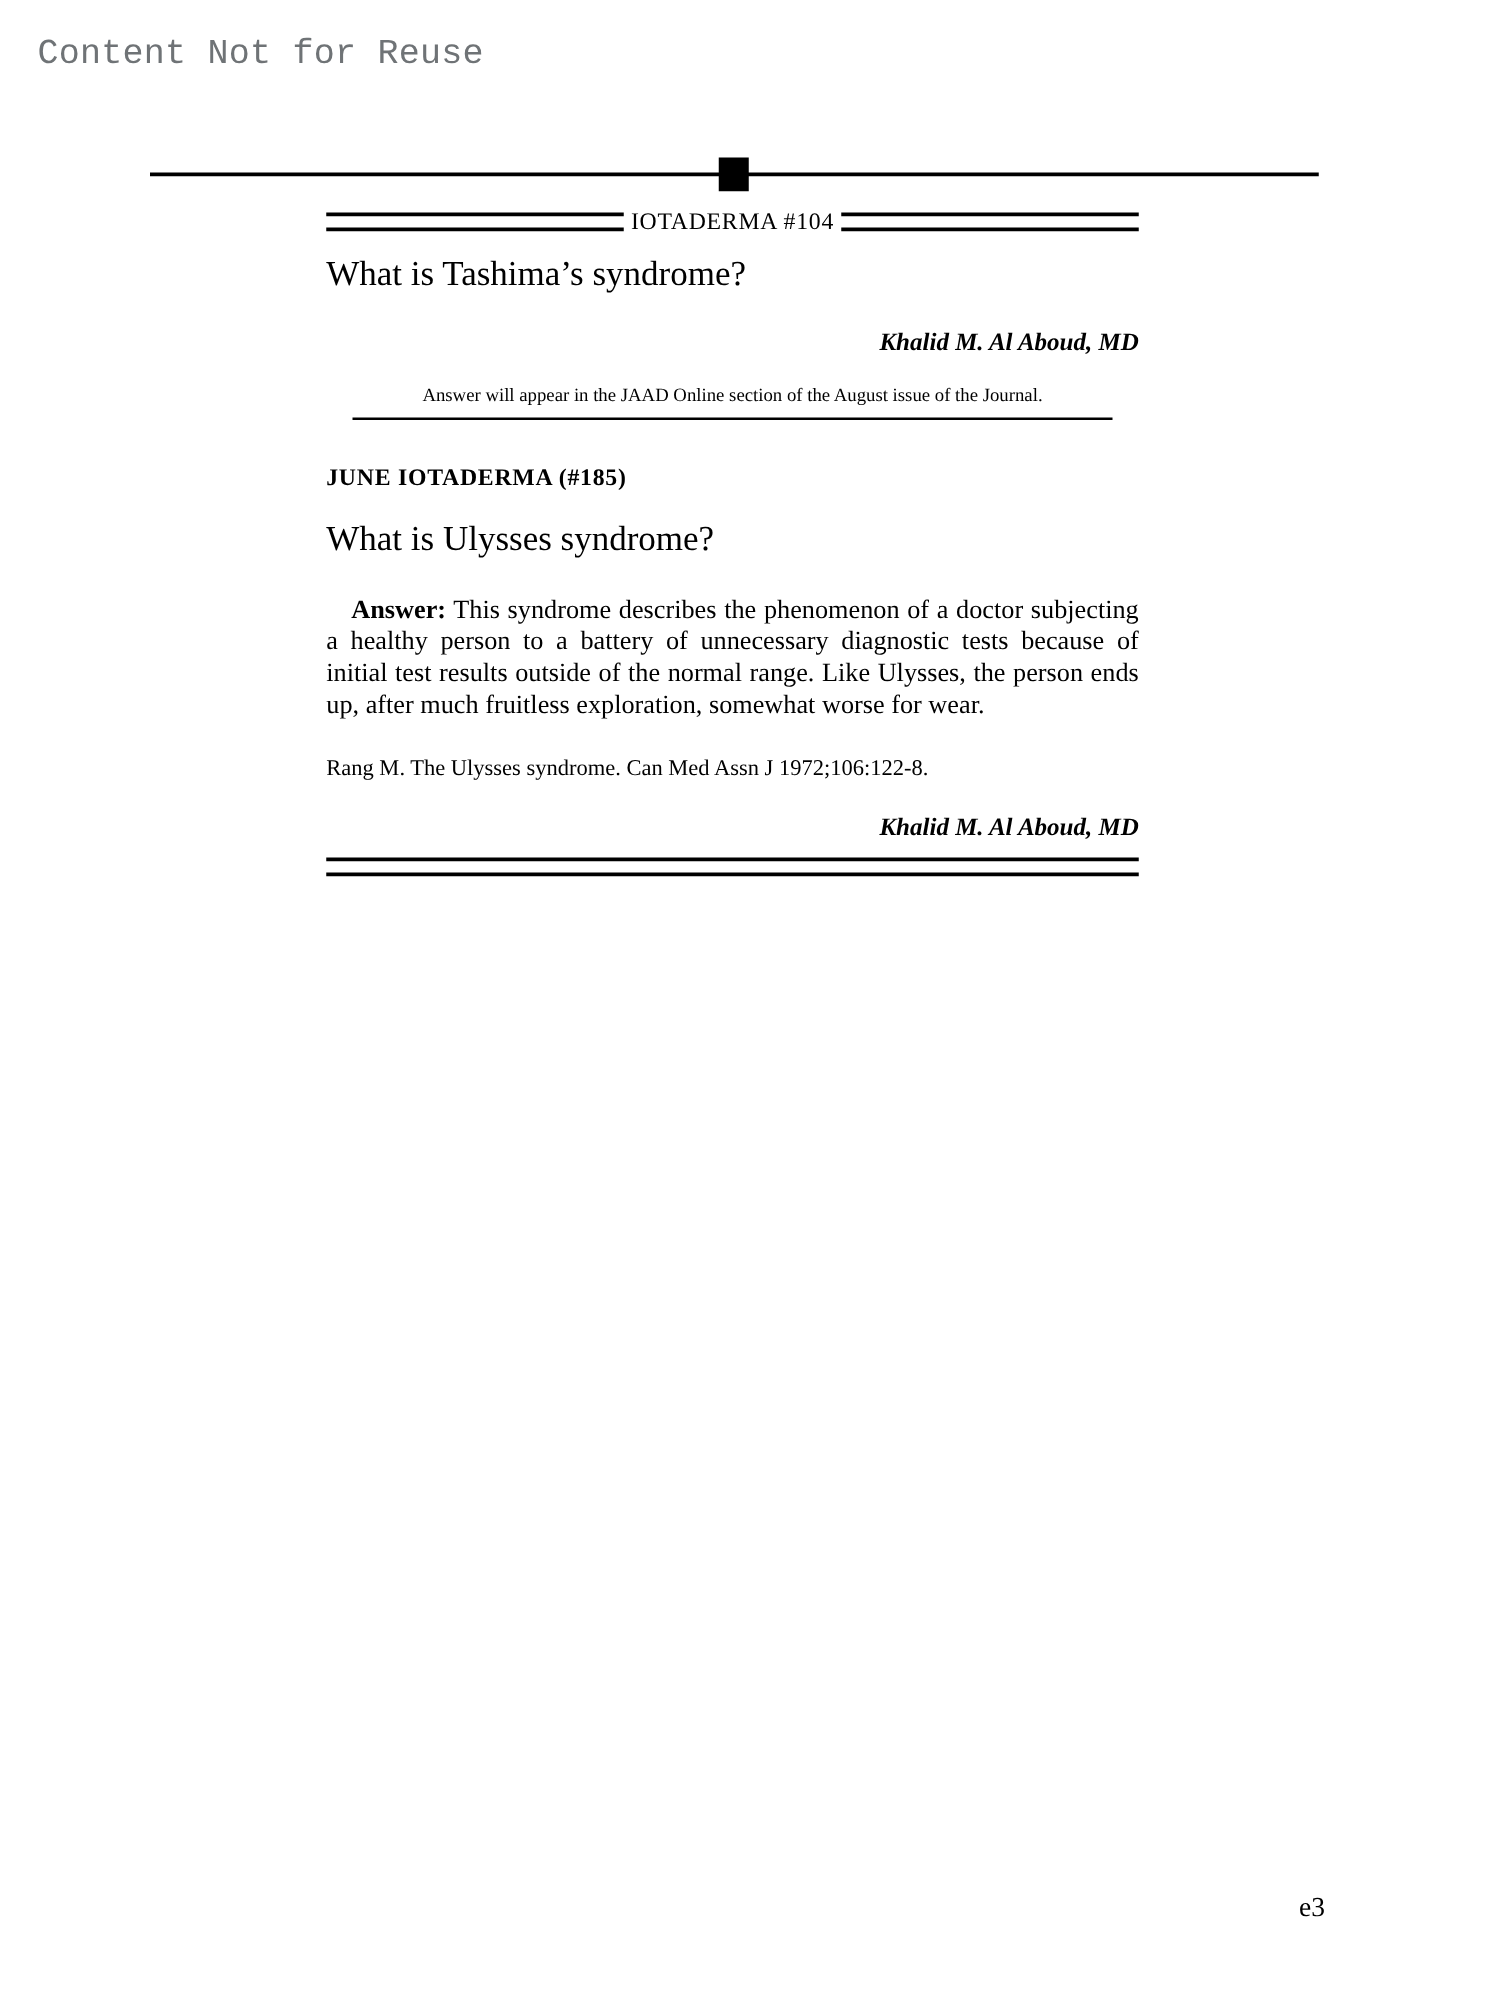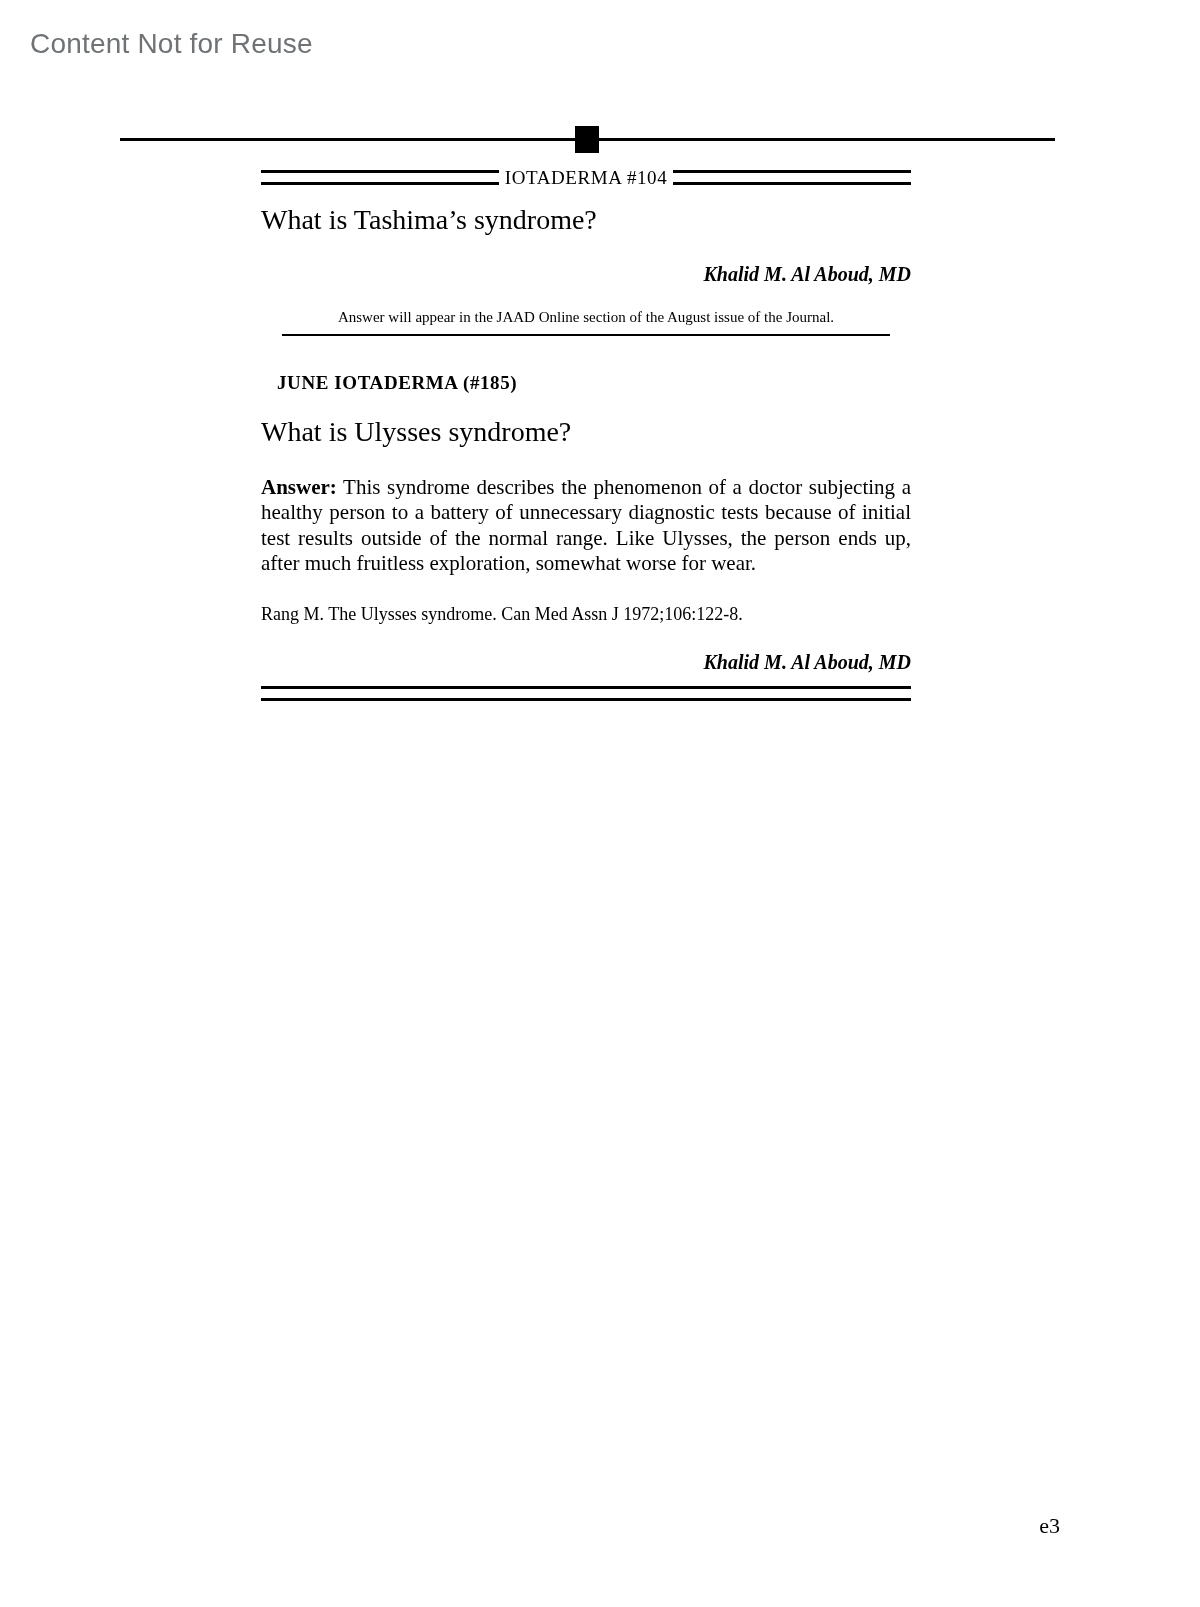--- a/index.html
+++ b/index.html
@@ -14,21 +14,21 @@
     font-family: "Liberation Serif", serif;
     color: #000000;
     overflow: hidden;
   }
 
   
   .watermark {
     position: absolute;
     left: 30px;
     top: 28px;
-    font-family: Liberation Sans, sans-serif;
+    font-family: Liberation Mono, monospace;
     font-size: 28px;
     color: #6f7376;
     letter-spacing: 0.2px;
     white-space: nowrap;
   }
 
   
   .top-rule-wrap {
     position: absolute;
     left: 120px;
@@ -110,31 +110,32 @@
 
   .rule-thin {
     width: 608px;
     margin: 0 auto 0 auto;
     border-top: 2px solid #000;
   }
 
   .section-head {
     font-size: 19px;
     letter-spacing: 0.6px;
-    margin: 36px 0 20px 16px;
+    margin: 36px 0 20px 0;
   }
 
   .para {
     font-size: 21px;
     line-height: 1.22;
     margin: 0 0 26px 0;
     text-align: justify;
   }
   .para .lead {
     font-weight: bold;
+    margin-left: 20px;
   }
 
   .ref-head {
     font-size: 18px;
     letter-spacing: 0.7px;
     margin: 34px 0 18px 0;
   }
 
   .ref-item {
     font-size: 18px;

